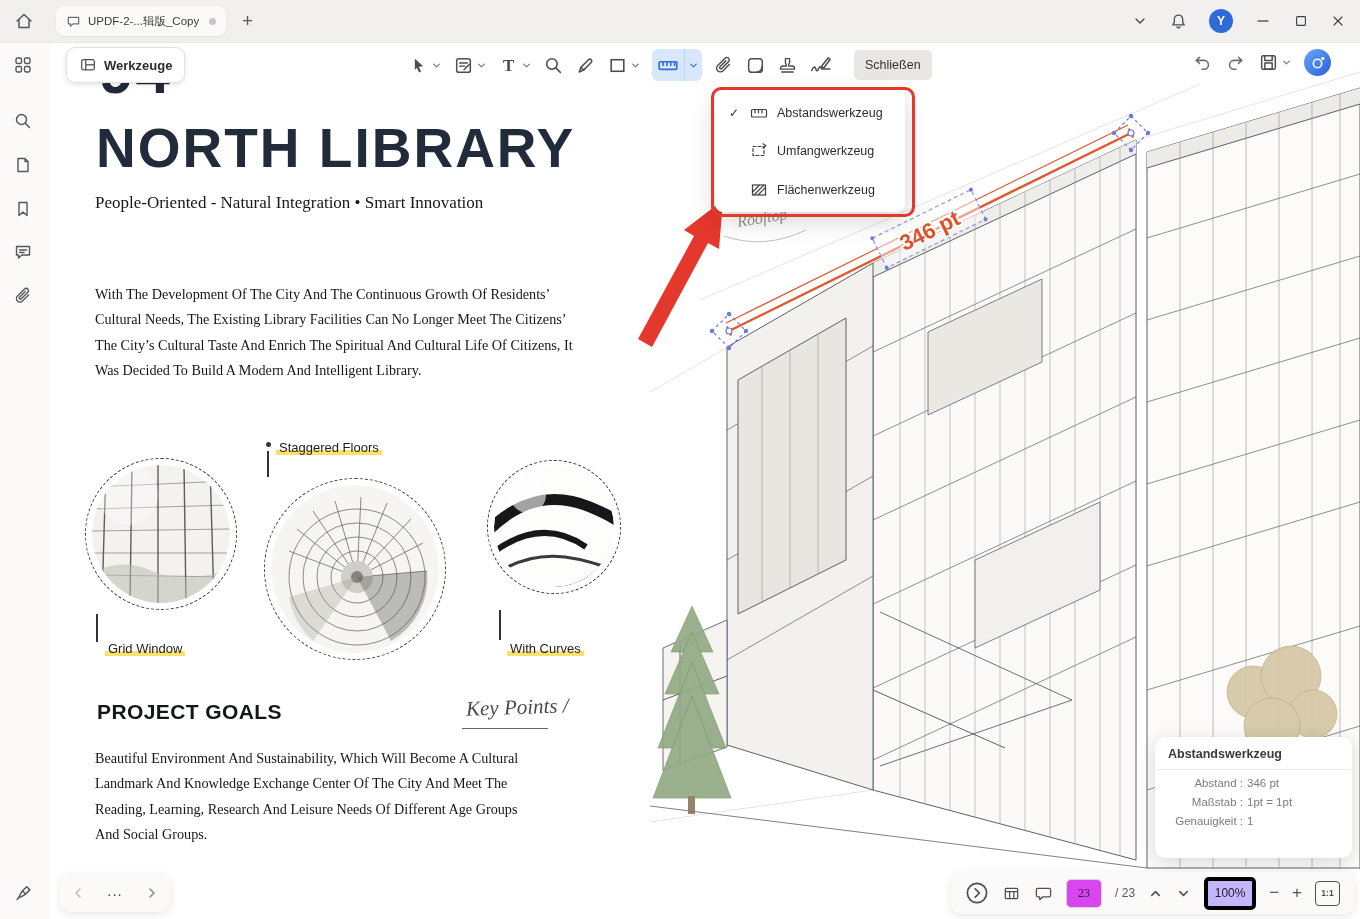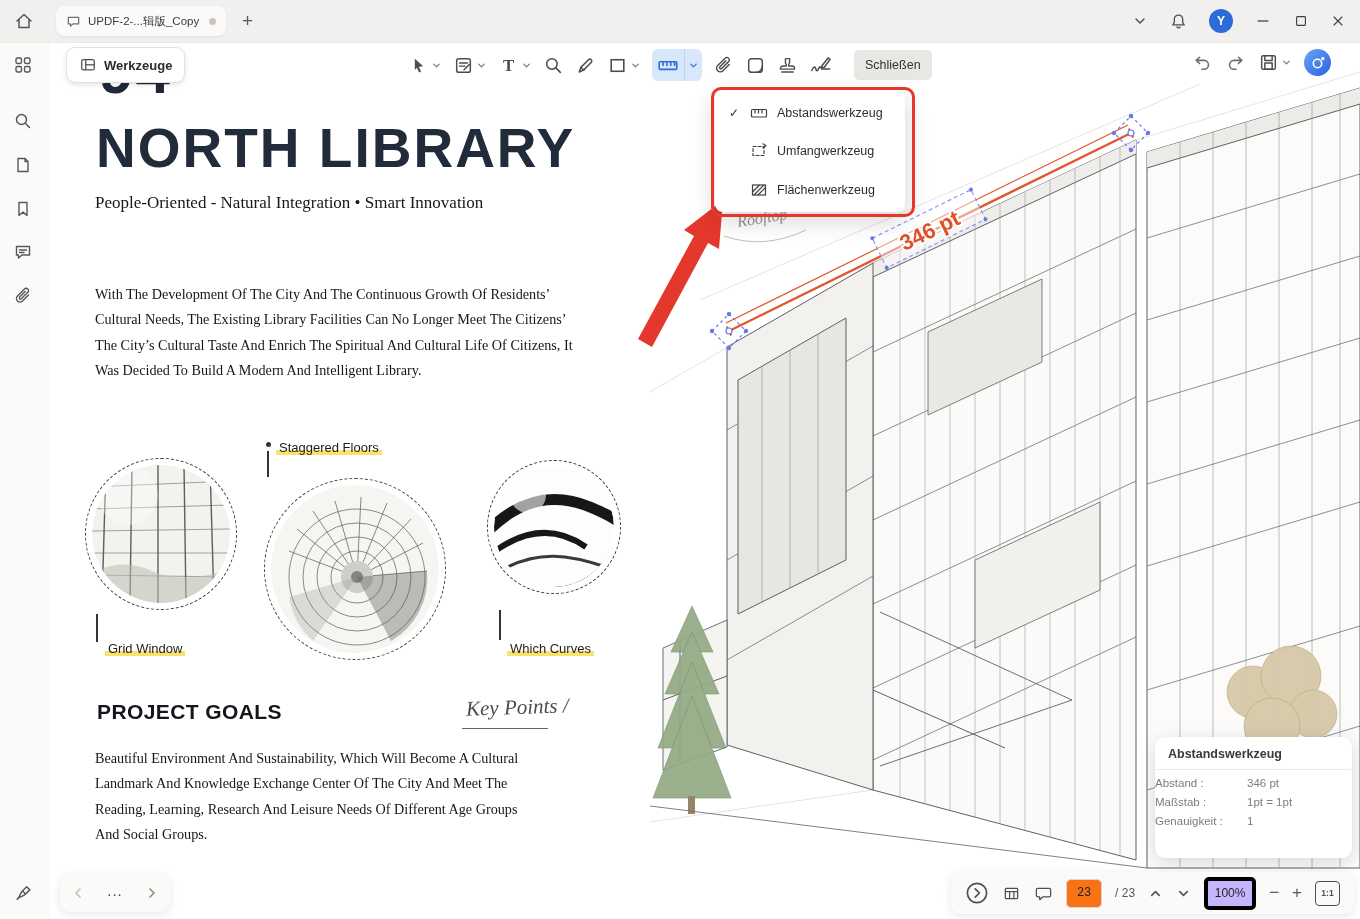--- a/index.html
+++ b/index.html
@@ -65,28 +65,28 @@
         background:linear-gradient(to top,rgba(246,222,96,.9) 0 34%,transparent 34%);padding:0 3px}
   .tick{position:absolute;width:1.5px;background:#333}
   .dot{position:absolute;width:5px;height:5px;border-radius:50%;background:#333}
 
   
   .info{position:absolute;left:1155px;top:737px;width:197px;height:121px;background:#fff;border-radius:10px;
         box-shadow:0 4px 18px rgba(0,0,0,.14);z-index:25;font-size:11.5px;color:#7c7c7c}
   .info-t{font-size:12.5px;font-weight:bold;color:#3a3a3a;padding:10px 0 8px 13px}
   .info-div{height:1px;background:#ececec;margin:0 1px}
   .info-row{display:flex;margin-top:7px}
-  .info-l{width:88px;}
+  .info-l{width:88px;text-align:right}
   .info-v{margin-left:4px}
 
   
   .pill{position:absolute;background:#fbfaf9;border-radius:10px;box-shadow:0 2px 8px rgba(0,0,0,.10);
         display:flex;align-items:center;z-index:26}
-  .pg-box{width:30px;height:25px;border:1px solid #d8d5d2;border-radius:5px;background:#f97316;text-align:center;
-          font-size:12px;color:#222;font-family:Liberation Mono, monospace}
+  .pg-box{width:30px;height:25px;border:1px solid #d8d5d2;border-radius:5px;background:#d946ef;text-align:center;
+          font-size:12px;color:#222;font-family:Liberation Serif, serif}
   .zoom-box{min-width:44px;height:25px;border:4px solid #000000;border-radius:5px;background:#c4b5fd;
             display:flex;align-items:center;justify-content:center;font-size:12px;color:#222}
   .fit-box{width:23px;height:23px;border:1.4px solid #4c4f54;border-radius:4px;display:flex;align-items:center;
            justify-content:center;font-size:8.5px;font-weight:bold;color:#4c4f54}
   .sym{font-size:17px;color:#54575d}
 </style>
 </head>
 <body>
 
 <div class="doc">
@@ -181,21 +181,21 @@
   </div>
 
   <span class="dot" style="left:216px;top:400px"></span>
   <div class="tick" style="left:217px;top:409px;height:26px"></div>
   <span class="feat" style="left:226px;top:398px">Staggered Floors</span>
 
   <div class="tick" style="left:46px;top:572px;height:28px"></div>
   <span class="feat" style="left:55px;top:599px">Grid Window</span>
 
   <div class="tick" style="left:449px;top:568px;height:30px"></div>
-  <span class="feat" style="left:457px;top:599px">Which Curves</span>
+  <span class="feat" style="left:457px;top:599px">With Curves</span>
 
   <div class="goals-h">PROJECT GOALS</div>
   <div class="keypts">Key Points /</div>
   <div class="kp-line"></div>
 
   <div class="para" style="left:45px;top:704px;width:480px">
     <div>Beautiful Environment And Sustainability, Which Will Become A Cultural</div>
     <div>Landmark And Knowledge Exchange Center Of The City And Meet The</div>
     <div>Reading, Learning, Research And Leisure Needs Of Different Age Groups</div>
     <div>And Social Groups.</div>

